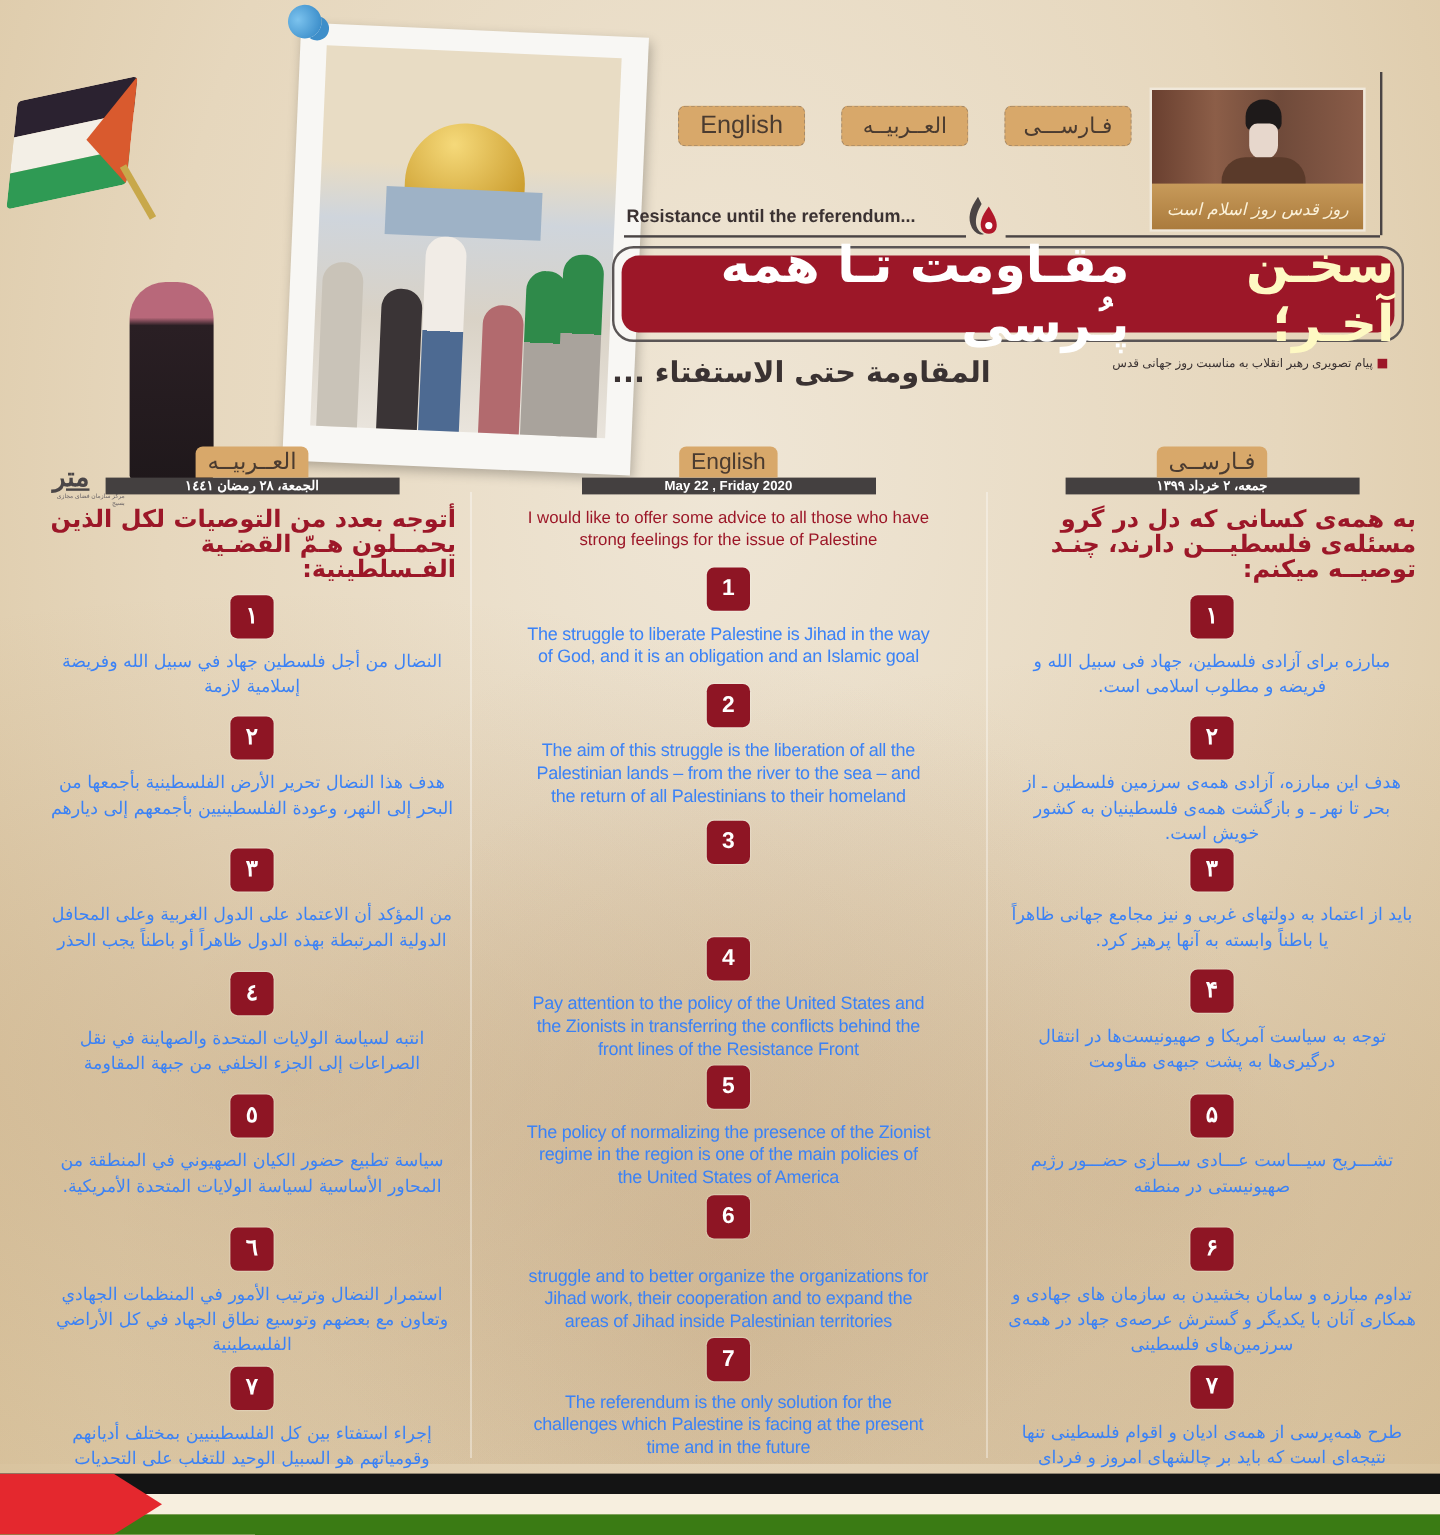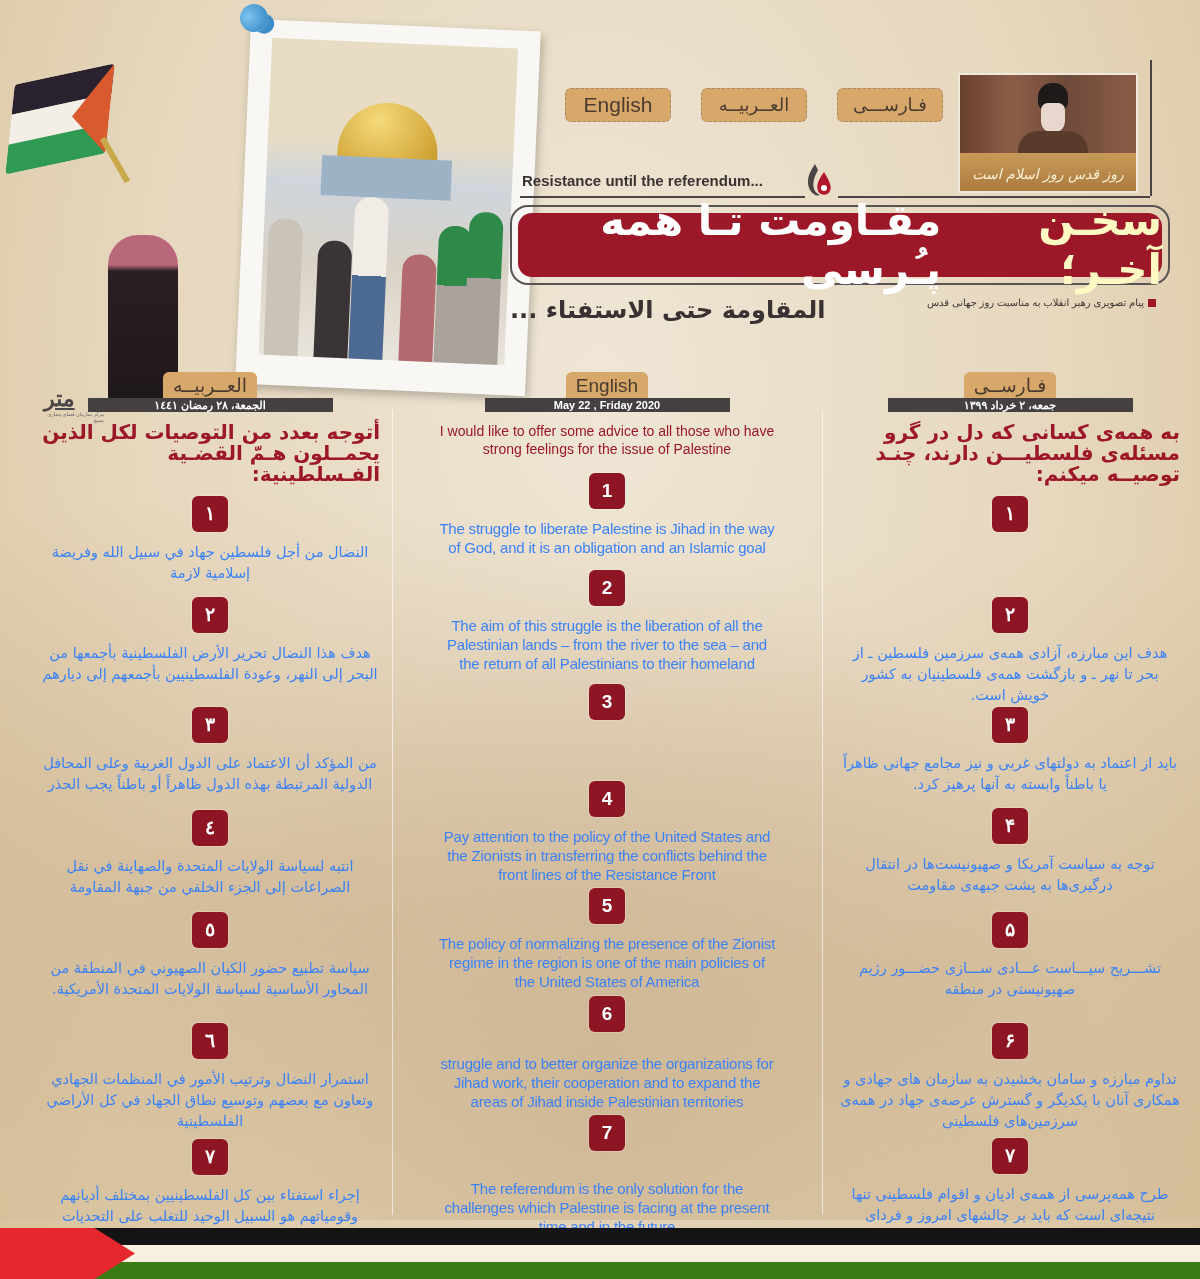--- a/index.html
+++ b/index.html
@@ -271,32 +271,33 @@
     <div class="item" style="top:430px">
         <div class="num-badge">5</div>
         <div class="item-text">The policy of normalizing the presence of the Zionist regime in the region is one of the main policies of the United States of America</div>
       </div>
     <div class="item" style="top:538px">
         <div class="num-badge">6</div>
         <div class="item-text" style="margin-top:22px">struggle and to better organize the organizations for Jihad work, their cooperation and to expand the areas of Jihad inside Palestinian territories</div>
       </div>
     <div class="item" style="top:657px">
         <div class="num-badge">7</div>
-        <div class="item-text" style="margin-top:28px">The referendum is the only solution for the challenges which Palestine is facing at the present time and in the future</div>
+        <div class="item-text" style="margin-top:8px">The referendum is the only solution for the challenges which Palestine is facing at the present time and in the future</div>
       </div>
   </div>
 </div>
 
 <div class="col fa">
   <div class="col-tab rtl">فـارســی</div>
   <div class="date-bar rtl">جمعه، ۲ خرداد ۱۳۹۹</div>
   <div class="intro">به همه‌ی کسانی که دل در گرو مسئله‌ی فلسطیـــن دارند، چنـد توصیــه میکنم:</div>
   <div class="items">
     <div class="item" style="top:11px">
         <div class="num-badge">۱</div>
+        <div class="item-text">مبارزه برای آزادی فلسطین، جهاد فی سبیل الله و فریضه و مطلوب اسلامی است.</div>
       </div>
     <div class="item" style="top:112px">
         <div class="num-badge">۲</div>
         <div class="item-text">هدف این مبارزه، آزادی همه‌ی سرزمین فلسطین ـ از بحر تا نهر ـ و بازگشت همه‌ی فلسطینیان به کشور خویش است.</div>
       </div>
     <div class="item" style="top:222px">
         <div class="num-badge">۳</div>
         <div class="item-text">باید از اعتماد به دولتهای غربی و نیز مجامع جهانی ظاهراً یا باطناً وابسته به آنها پرهیز کرد.</div>
       </div>
     <div class="item" style="top:323px">

